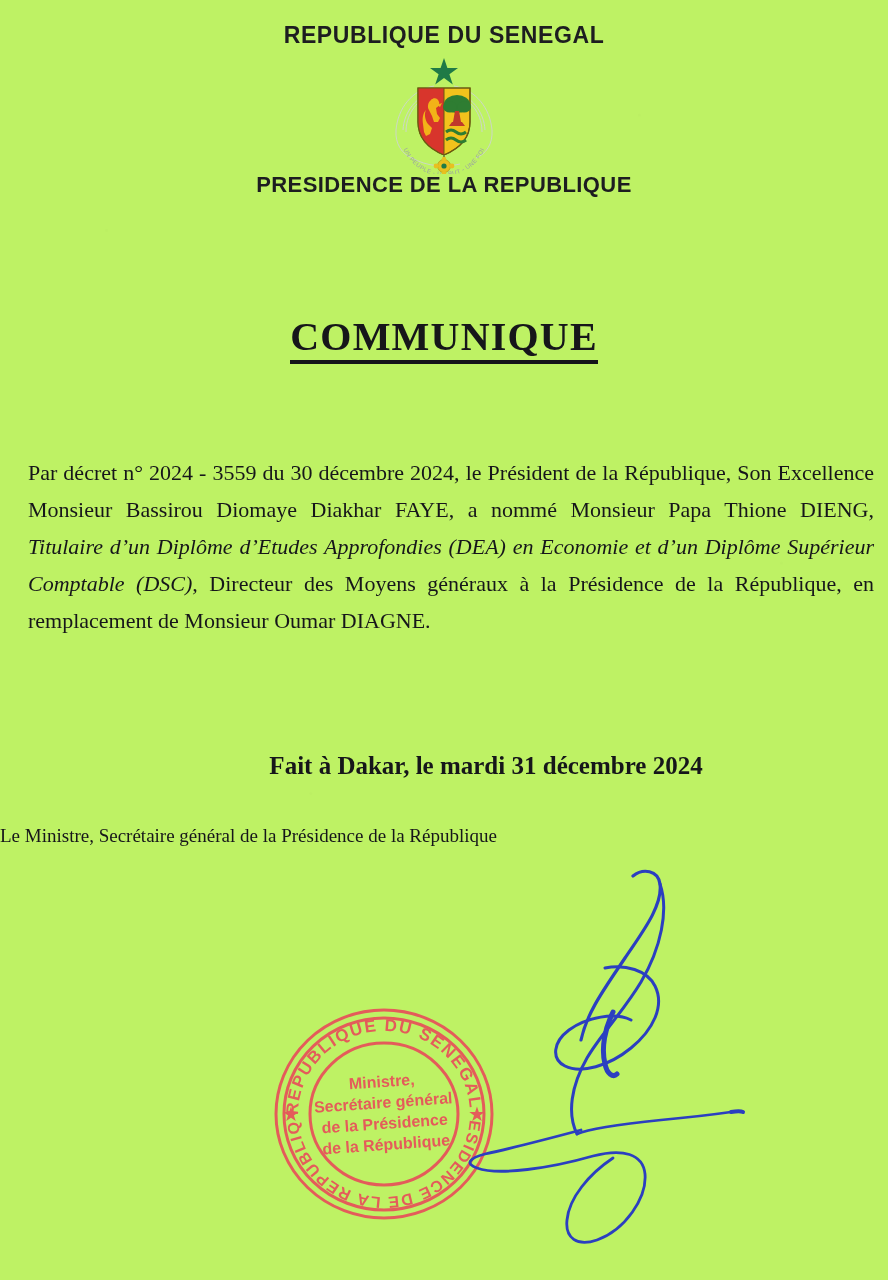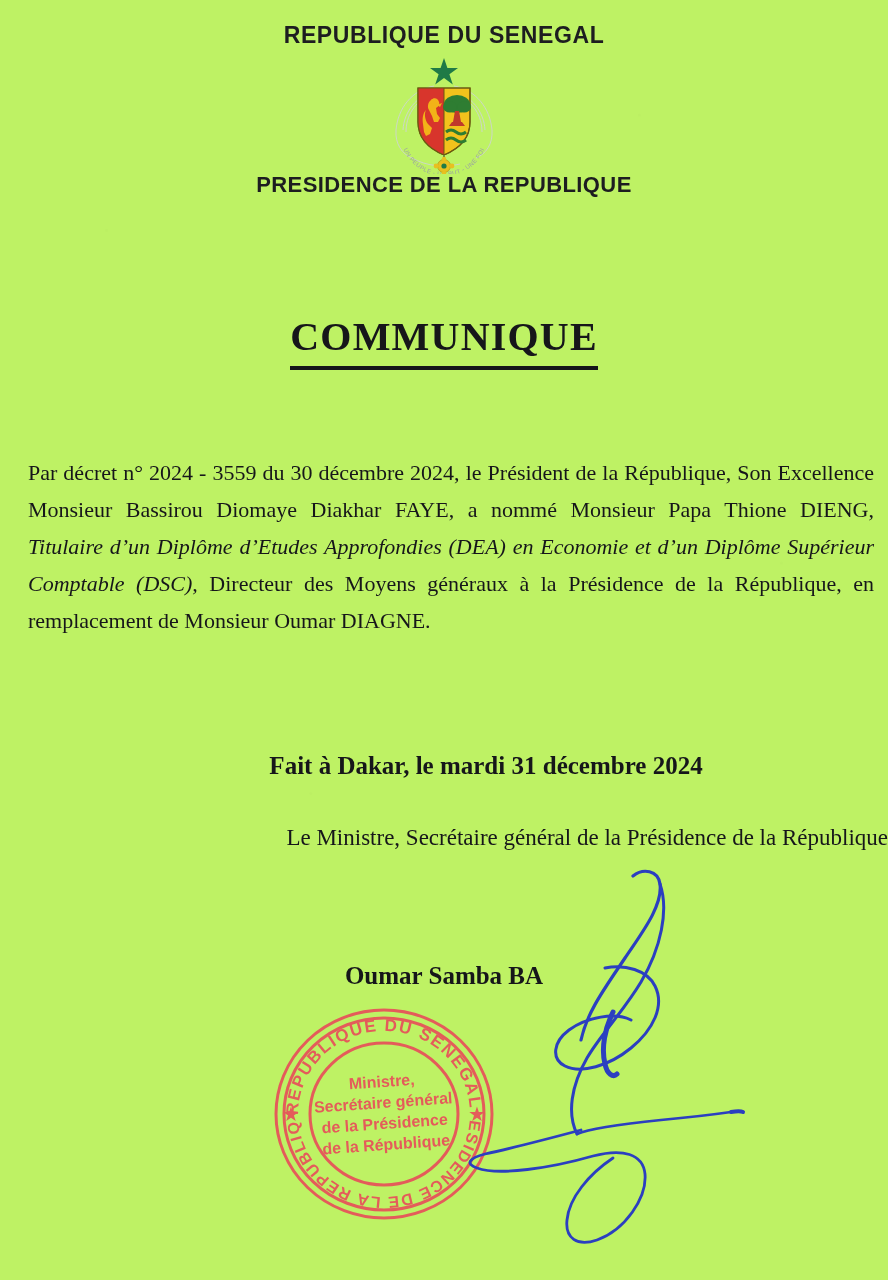--- a/index.html
+++ b/index.html
@@ -75,21 +75,21 @@
     left: 0;
     width: 100%;
     text-align: center;
   }
   .doc-heading-text {
     display: inline-block;
     font-weight: bold;
     font-size: 40px;
     letter-spacing: 1.2px;
     border-bottom: 4px solid #15151a;
-    padding-bottom: 8px;
+    padding-bottom: 2px;
     line-height: 1.05;
   }
 
   
   .body-text {
     position: absolute;
     top: 432px;
     left: 28px;
     width: 846px;
     font-size: 22px;
@@ -108,22 +108,22 @@
     text-align: center;
     font-weight: bold;
     font-size: 25px;
     padding-left: 42px;
   }
   .signer-role {
     position: absolute;
     top: 825px;
     left: 0;
     width: 100%;
-    text-align: right;
-    font-size: 23px;
+    text-align: left;
+    font-size: 19px;
   }
   .signer-name {
     position: absolute;
     top: 962px;
     left: 0;
     width: 100%;
     text-align: center;
     font-weight: bold;
     font-size: 25px;
     z-index: 3;
@@ -228,21 +228,20 @@
   </div>
 
   <p class="body-text">
     <span>Par décret n° 2024 - 3559 du 30 décembre 2024, le Président de la République, Son Excellence Monsieur Bassirou Diomaye Diakhar FAYE, a nommé Monsieur Papa Thione DIENG, </span><span class="ital">Titulaire d’un Diplôme d’Etudes Approfondies (DEA) en Economie et d’un Diplôme Supérieur Comptable (DSC),</span><span> Directeur des Moyens généraux à la Présidence de la République, en remplacement de Monsieur Oumar DIAGNE.</span>
   </p>
 
   <div class="place-date">Fait à Dakar, le mardi 31 décembre 2024</div>
 
   <div class="signer-role">Le Ministre, Secrétaire général de la Présidence de la République</div>
 
-  <div class="signer-name">Oumar Samba BA</div>
 
   <div class="stamp">
     <svg viewBox="0 0 232 222" xmlns="http://www.w3.org/2000/svg">
       <g fill="none" stroke="#e8505a" stroke-width="3">
         <ellipse cx="116" cy="111" rx="108" ry="104"></ellipse>
         <ellipse cx="116" cy="111" rx="100" ry="96"></ellipse>
         <ellipse cx="116" cy="111" rx="74" ry="71"></ellipse>
       </g>
 
       <path id="stampTop" d="M116 111 m -86,0 a 86,83 0 0 1 172,0" fill="none" transform="rotate(-2 116 111)"></path>

